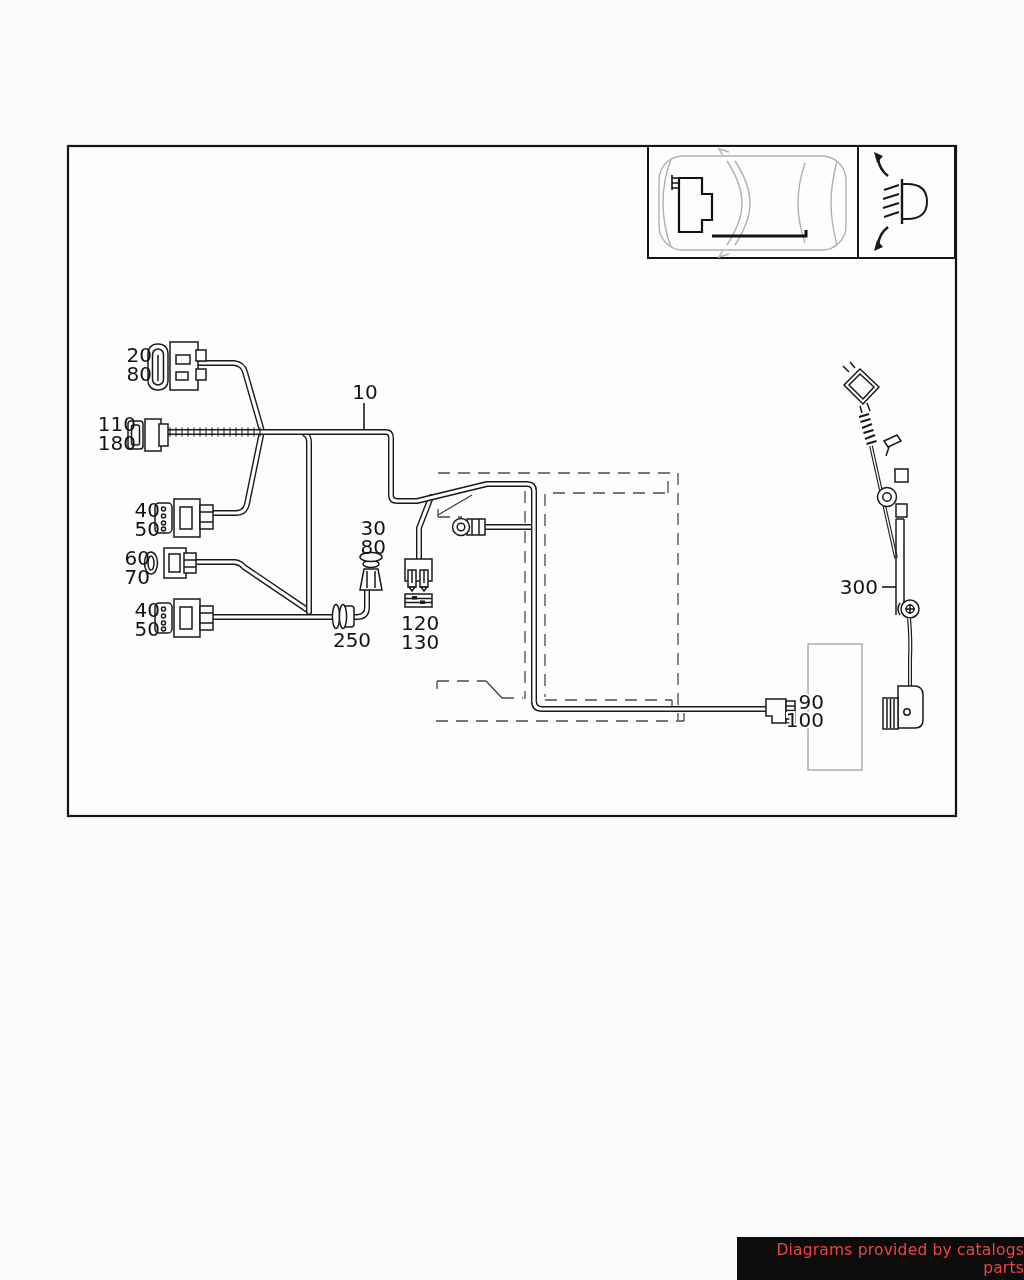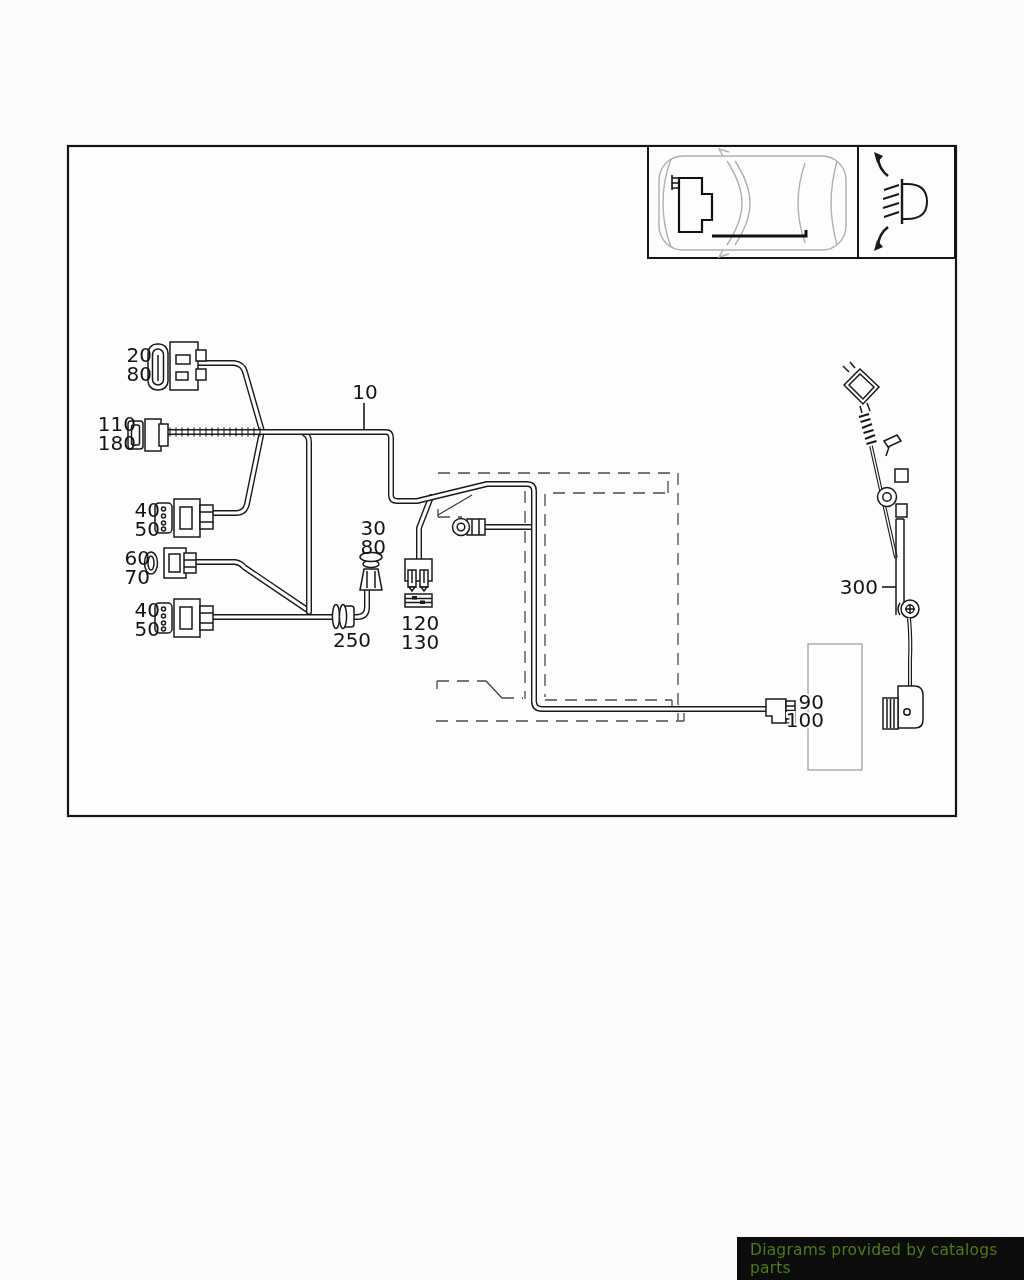--- a/index.html
+++ b/index.html
@@ -18,22 +18,22 @@
   .thin{stroke:#1a1a1a;stroke-width:1.5;fill:none;}
   .thinf{stroke:#1a1a1a;stroke-width:1.5;fill:#fdfdfd;}
   .tube-o{stroke:#1a1a1a;stroke-width:6;fill:none;stroke-linejoin:round;stroke-linecap:round;}
   .tube-i{stroke:#fdfdfd;stroke-width:3.2;fill:none;stroke-linejoin:round;stroke-linecap:round;}
   .dash{stroke:#4a4a4a;stroke-width:1.3;fill:none;stroke-dasharray:12 8;}
   .contour{stroke:#3a3a3a;stroke-width:1.2;fill:none;}
   .car{stroke:#b0b0b0;stroke-width:1.4;fill:none;}
   .bold{stroke:#111;fill:none;}
   #footer-bar{
     position:absolute;left:737px;top:1237px;width:287px;height:43px;
-    background:#0c0c0c;color:#4d7c0f;display:flex;align-items:center;
-    padding-left:13px;box-sizing:border-box;font-size:15.5px;letter-spacing:.2px;
+    background:#0c0c0c;color:#ef4444;display:flex;align-items:center;
+    padding-left:13px;box-sizing:border-box;font-size:15.5px;letter-spacing:.2px;text-align:right;
   }
 </style>
 </head>
 <body>
 
 <div id="stage">
 <svg width="1024" height="1280" viewBox="0 0 1024 1280">
 
   <rect x="68" y="146" width="888" height="670" fill="#fdfdfd" stroke="#141414" stroke-width="2.2"></rect>
 

